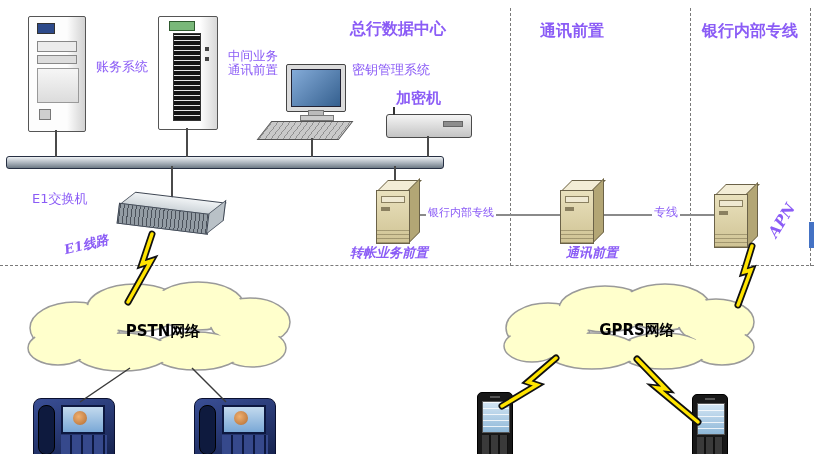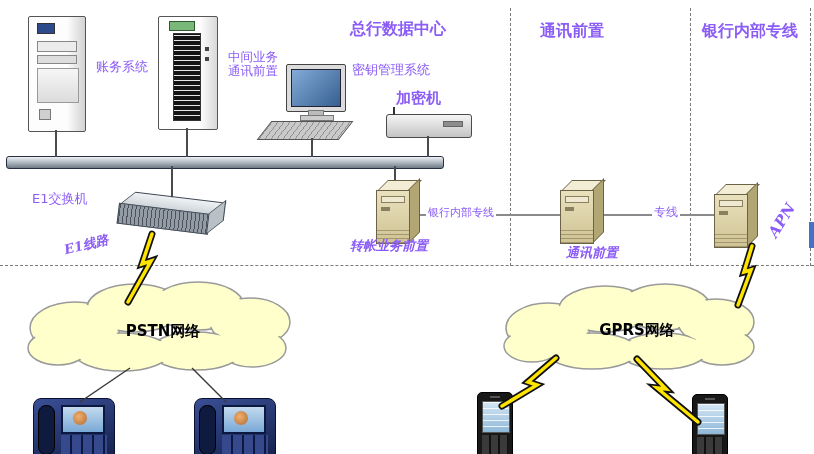--- a/index.html
+++ b/index.html
@@ -130,21 +130,21 @@
     <div class="t-btn"></div>
   </div>
   <div class="lbl" style="left:96px;top:52px;">账务系统</div>
 
   <div class="rack">
     <div class="r-scr"></div>
     <div class="r-panel"></div>
     <div class="r-dot1"></div>
     <div class="r-dot2"></div>
   </div>
-  <div class="lbl" style="left:228px;top:42px;font-size:12.5px;">
+  <div class="lbl" style="left:228px;top:42px;font-size:12.5px;font-family:Liberation Mono, monospace;">
     <div>中间业务</div>
     <div>通讯前置</div>
   </div>
 
   <div class="monitor">
     <div class="mon-scr"></div>
   </div>
   <div class="mon-stand"></div>
   <div class="mon-base"></div>
   <div class="kbd"></div>
@@ -173,21 +173,21 @@
   <div class="hline" style="left:416px;top:206px;width:146px;"></div>
   <div class="lbl small" style="left:426px;top:199px;">银行内部专线</div>
   <div class="hline" style="left:602px;top:206px;width:114px;"></div>
   <div class="lbl small" style="left:652px;top:198px;font-size:12px;">专线</div>
 
   <div class="srv" style="left:376px;top:172px;">
     <div class="top"></div>
     <div class="side"></div>
     <div class="front"></div>
   </div>
-  <div class="lbl it" style="left:350px;top:231px;font-style:italic;">转帐业务前置</div>
+  <div class="lbl it" style="left:350px;top:238px;font-style:italic;">转帐业务前置</div>
 
   <div class="srv" style="left:560px;top:172px;">
     <div class="top"></div>
     <div class="side"></div>
     <div class="front"></div>
   </div>
   <div class="lbl it" style="left:566px;top:238px;">通讯前置</div>
 
   <div class="srv" style="left:714px;top:176px;">
     <div class="top"></div>

